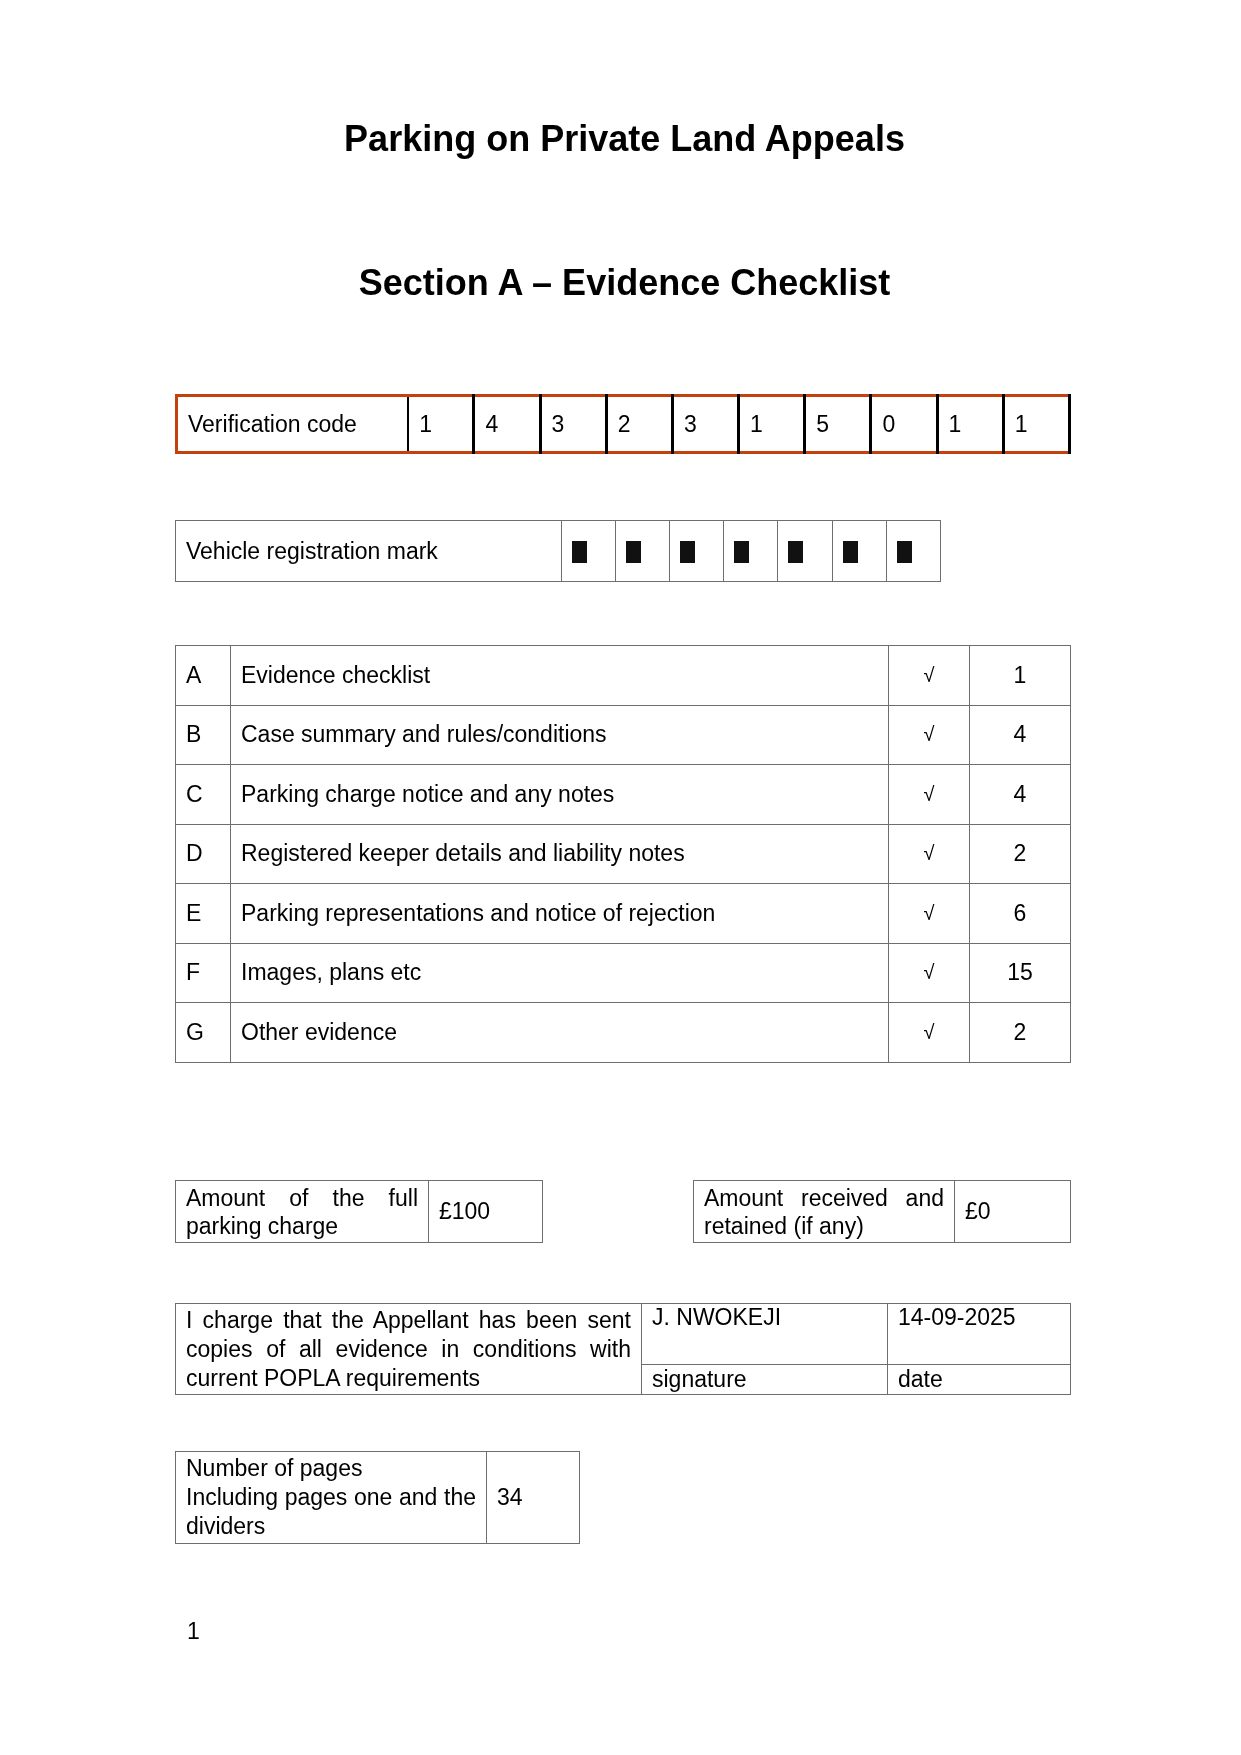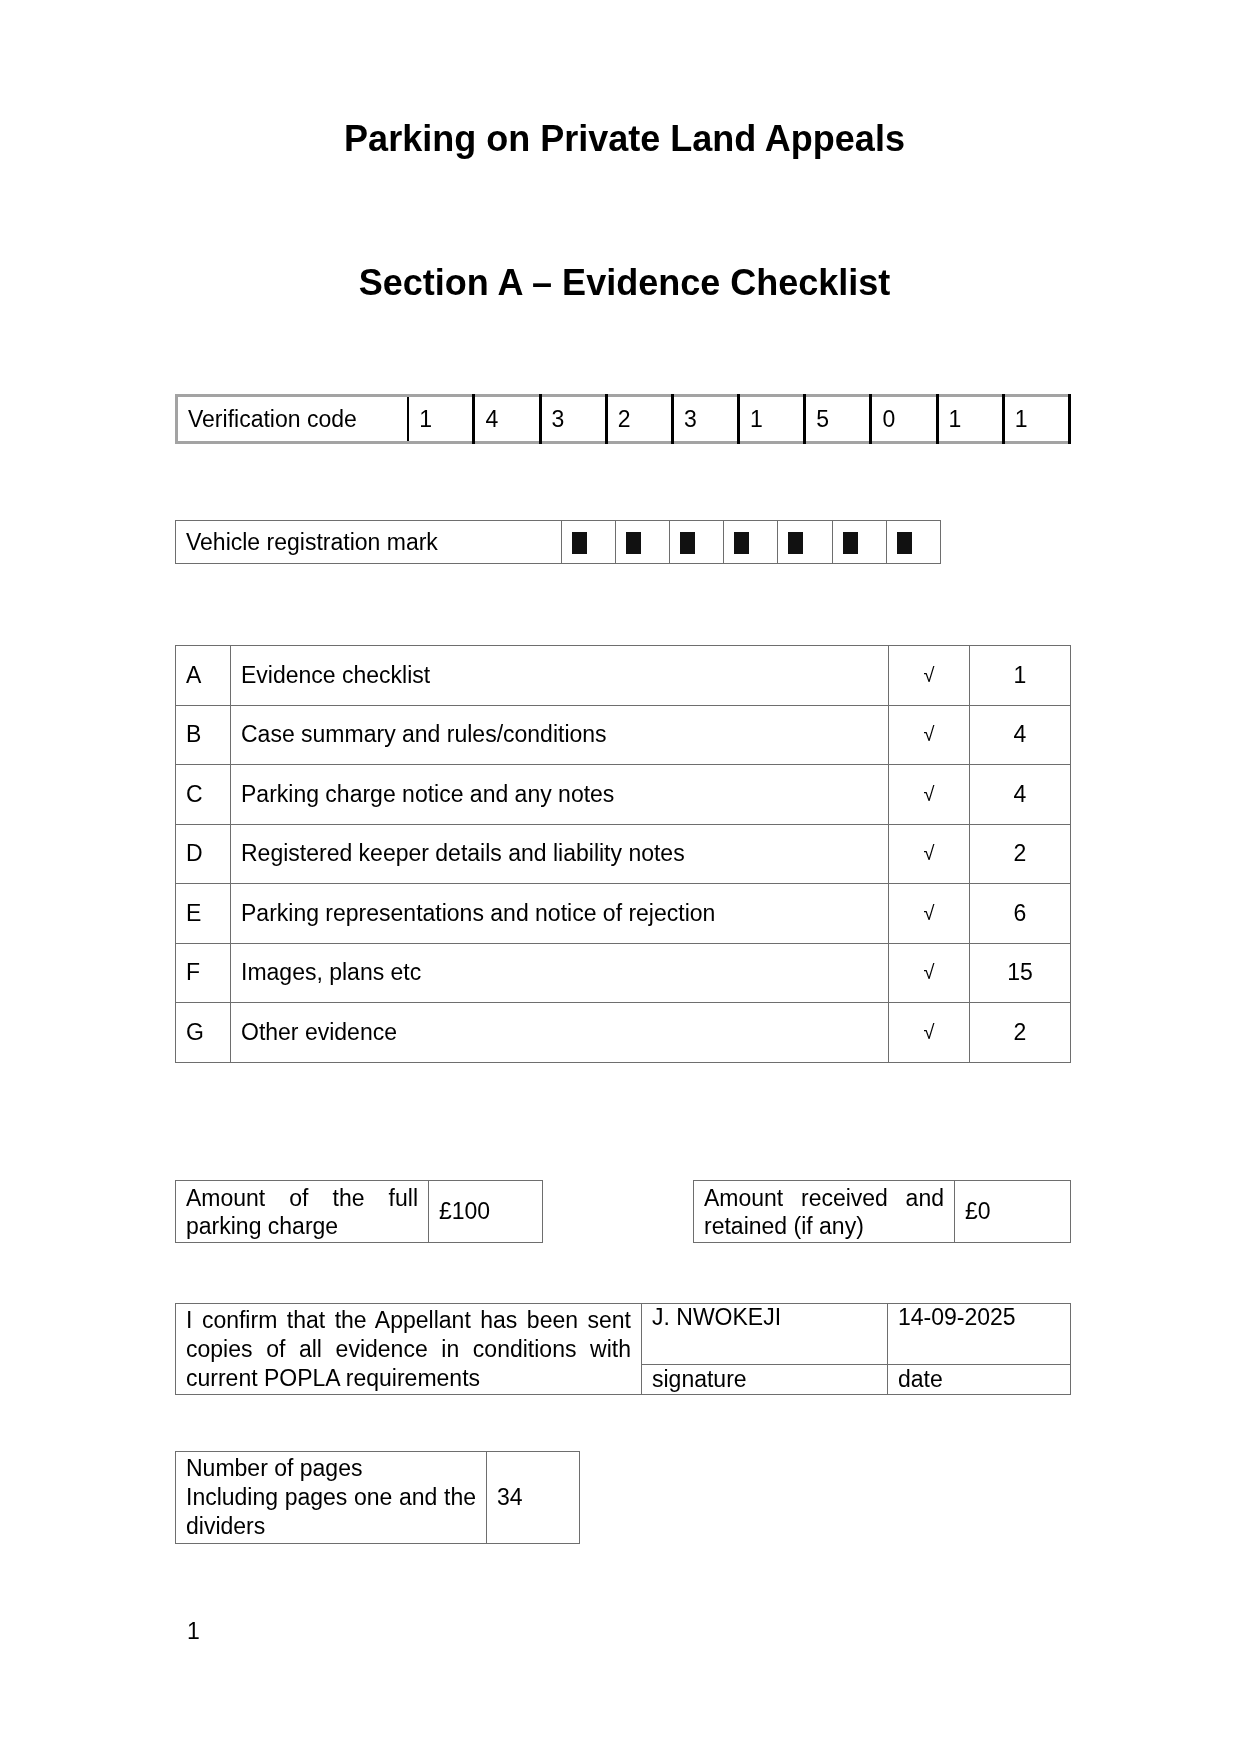--- a/index.html
+++ b/index.html
@@ -11,27 +11,27 @@
       position: absolute; left: 4px; width: 1241px; text-align: center;
       font-weight: bold; font-size: 36px; margin: 0;
     }
     #t1 { top: 118px; }
     #t2 { top: 262px; }
     table { position: absolute; border-collapse: collapse; font-size: 23px; }
     td { border: 1.5px solid #6e6e6e; padding: 0 10px; vertical-align: middle; }
     .just { text-align: justify; text-align-last: justify; }
 
     
-    #verif { left: 175px; top: 394px; width: 896px; height: 50px; border: 3px solid #a3a3a3; }
+    #verif { left: 175px; top: 394px; width: 896px; height: 60px; border: 3px solid #c2410c; }
     #verif td { border: 2px solid #000; border-right: 3px solid #000; }
     #verif td.lbl { width: 215px; border-right: 1.5px solid #6e6e6e; }
     #verif td.dig { width: 45px; }
 
     
-    #vrm { left: 175px; top: 520px; width: 766px; height: 44px; padding-left: 23px; }
+    #vrm { left: 175px; top: 520px; width: 766px; height: 62px; padding-left: 23px; }
     #vrm td.lbl { width: 335px; }
     #vrm td.cell { width: 39px; padding: 0 0 0 10px; }
     .redact { display: inline-block; width: 15px; height: 22px; background: #111; vertical-align: middle; }
 
     
     #evid { left: 175px; top: 645px; width: 896px; }
     #evid tr { height: 59.5px; }
     #evid tr.head { height: 62px; }
     #evid td.letter { width: 34px; }
     #evid td.tick { width: 60px; text-align: center; font-size: 20px; }
@@ -164,21 +164,21 @@
     </td>
     <td>£0</td>
   </tr>
 </tbody>
   </table>
 
 <table id="conf">
   <tbody>
       <tr>
     <td class="txt" rowspan="2">
-      <div class="just">I confirm that the Appellant has been sent</div>
+      <div class="just">I charge that the Appellant has been sent</div>
       <div class="just">copies of all evidence in conditions with</div>
       <div>current POPLA requirements</div>
     </td>
     <td class="sig">J. NWOKEJI</td>
     <td class="date">14-09-2025</td>
   </tr>
   <tr class="labels">
     <td>signature</td>
     <td>date</td>
   </tr>

